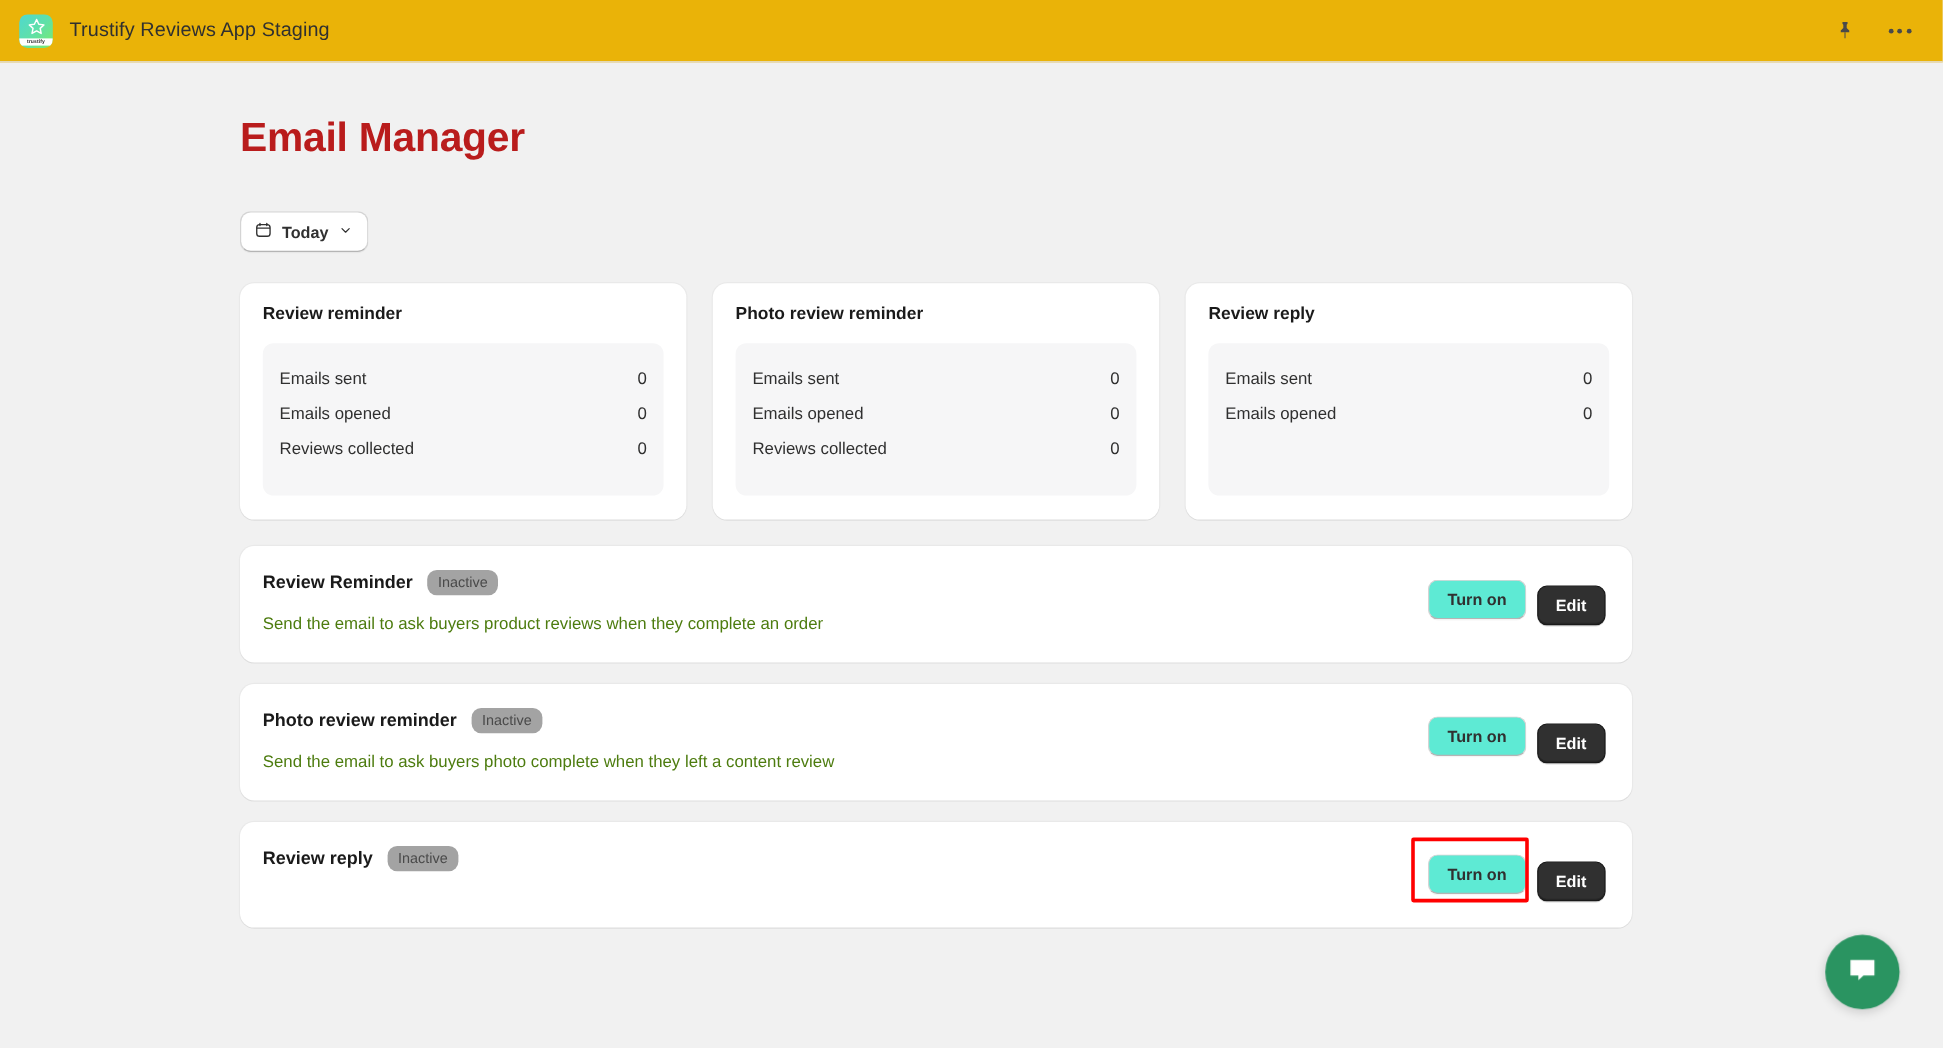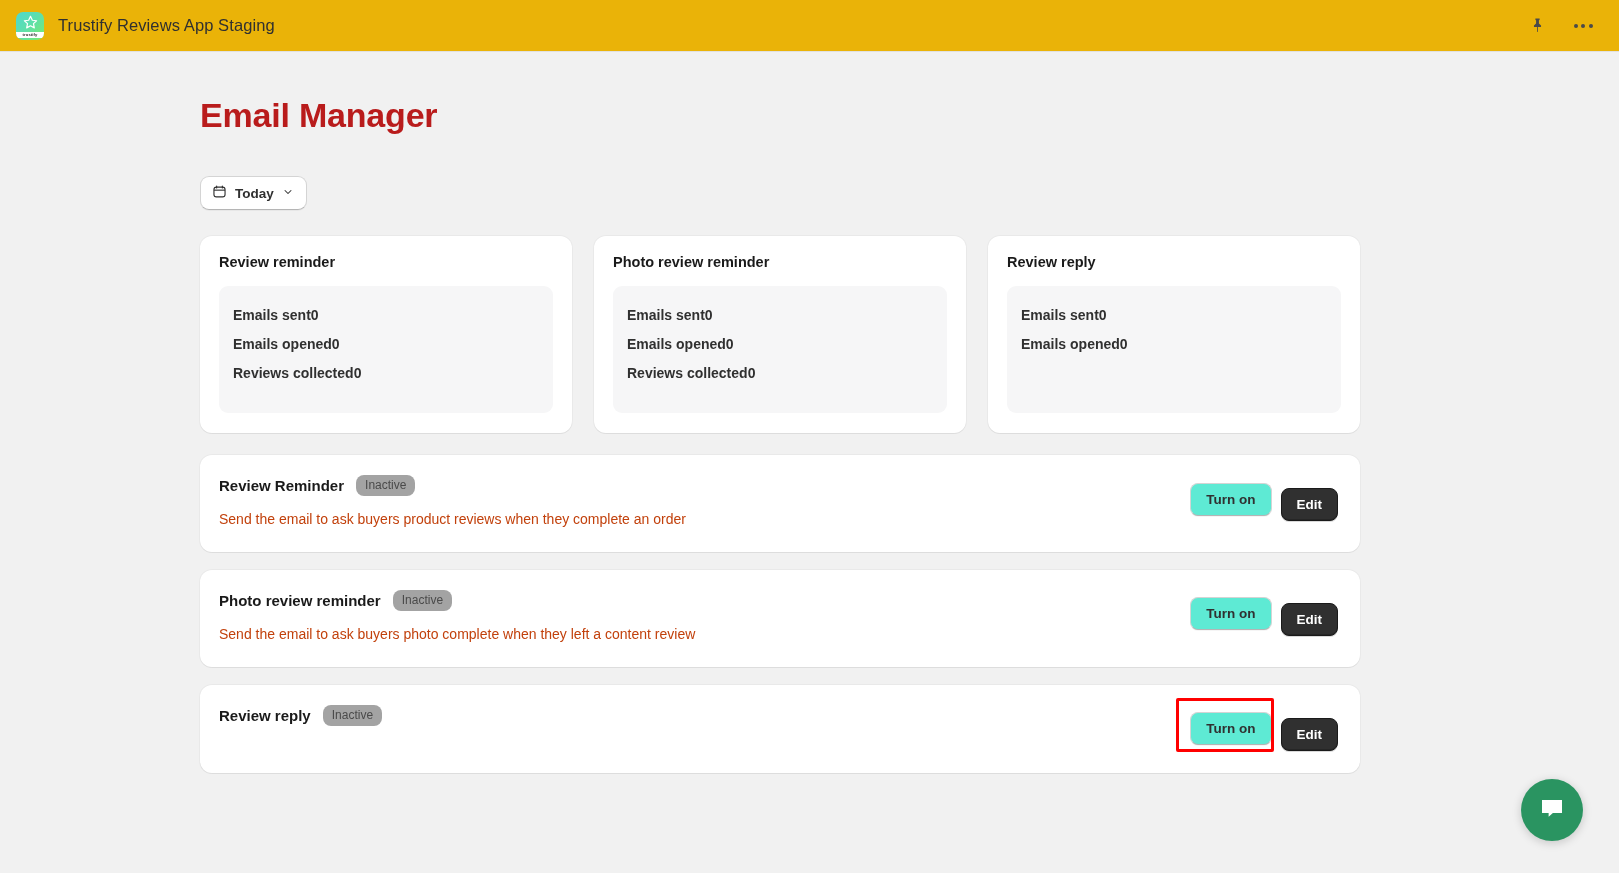--- a/index.html
+++ b/index.html
@@ -142,25 +142,25 @@
     margin-bottom: 16px;
   }
   .stat-panel {
     background: #f6f6f7;
     border-radius: 9px;
     padding: 14px 14px;
     flex: 1;
   }
   .stat-row {
     display: flex;
+    justify-content: space-between;
     align-items: center;
     font-size: 14px;
     color: #303030;
     padding: 6.5px 0;
-    font-weight: bold;
   }
   .stat-row .stat-value { color: #303030; }
 
   
   .feature-card {
     background: #ffffff;
     border-radius: 12px;
     box-shadow: 0 1px 0 rgba(0,0,0,0.05), 0 0 0 1px rgba(0,0,0,0.03);
     padding: 20px 22px 22px 19px;
     margin-bottom: 18px;
@@ -184,21 +184,21 @@
     background: #a3a3a3;
     color: #4a4a4a;
     border-radius: 8px;
     font-size: 12px;
     padding: 3px 9px 4px 9px;
     line-height: 1.2;
     white-space: nowrap;
   }
   .feature-desc {
     font-size: 14px;
-    color: #c2410c;
+    color: #4d7c0f;
     line-height: 1.4;
   }
 
   .feature-actions {
     display: flex;
     align-items: center;
     gap: 9px;
     margin-top: 2px;
     flex: 0 0 auto;
   }

